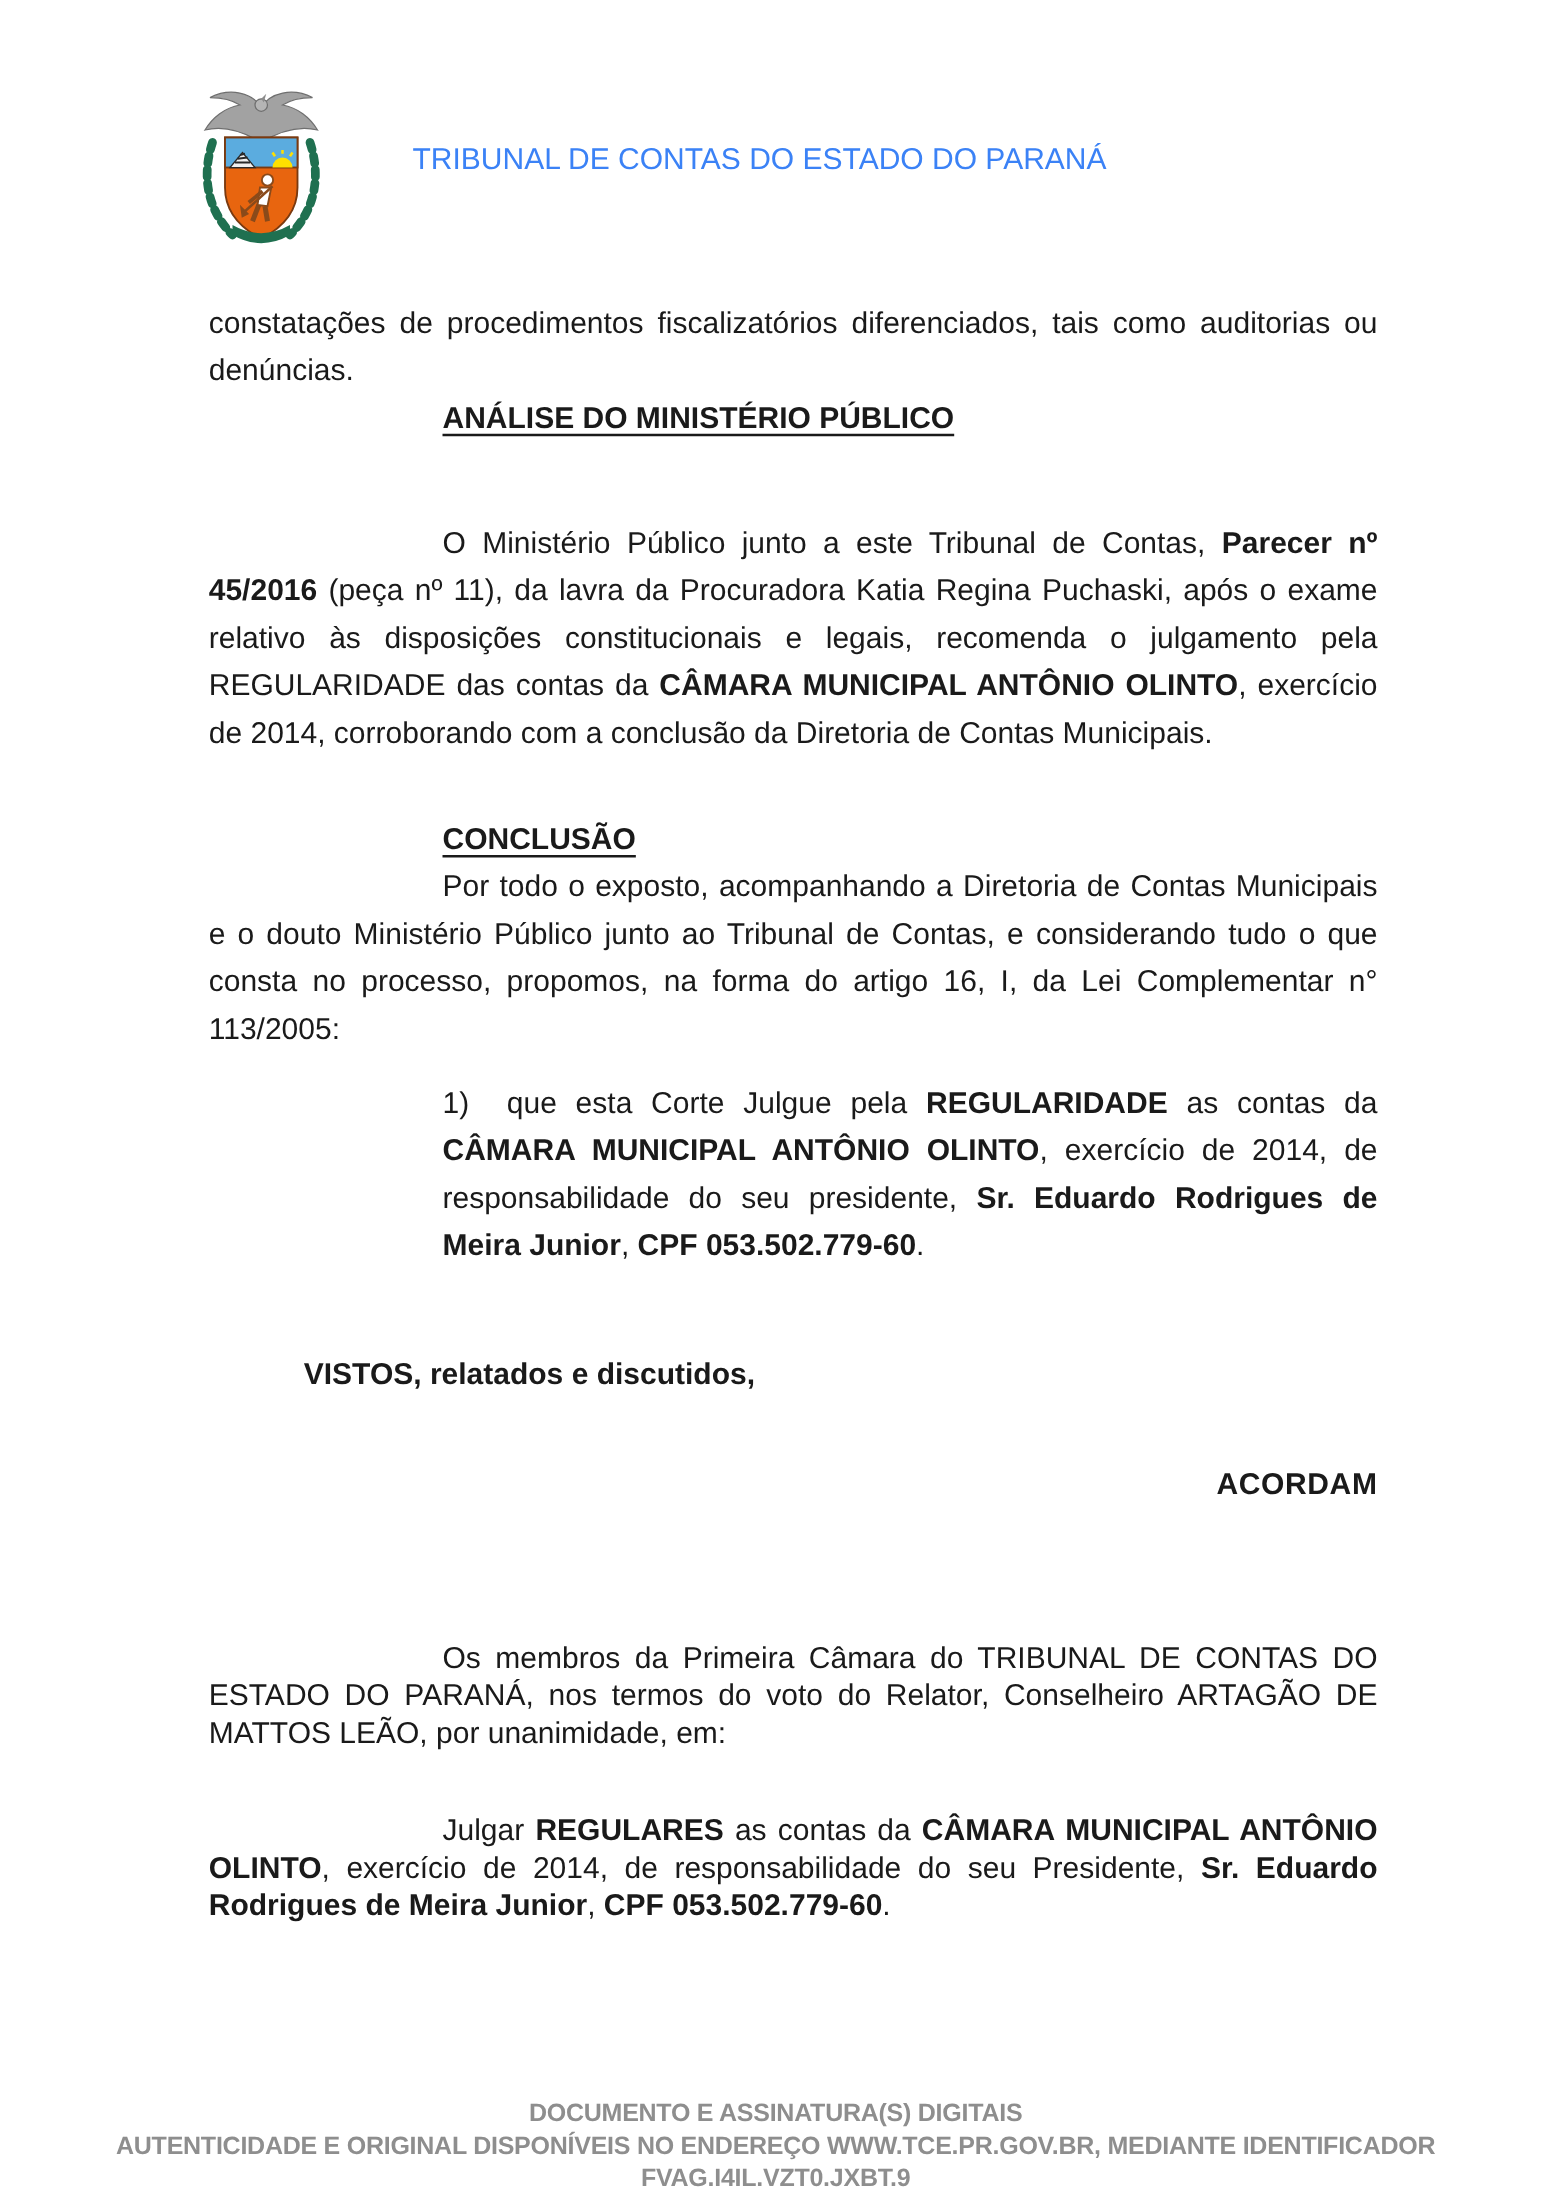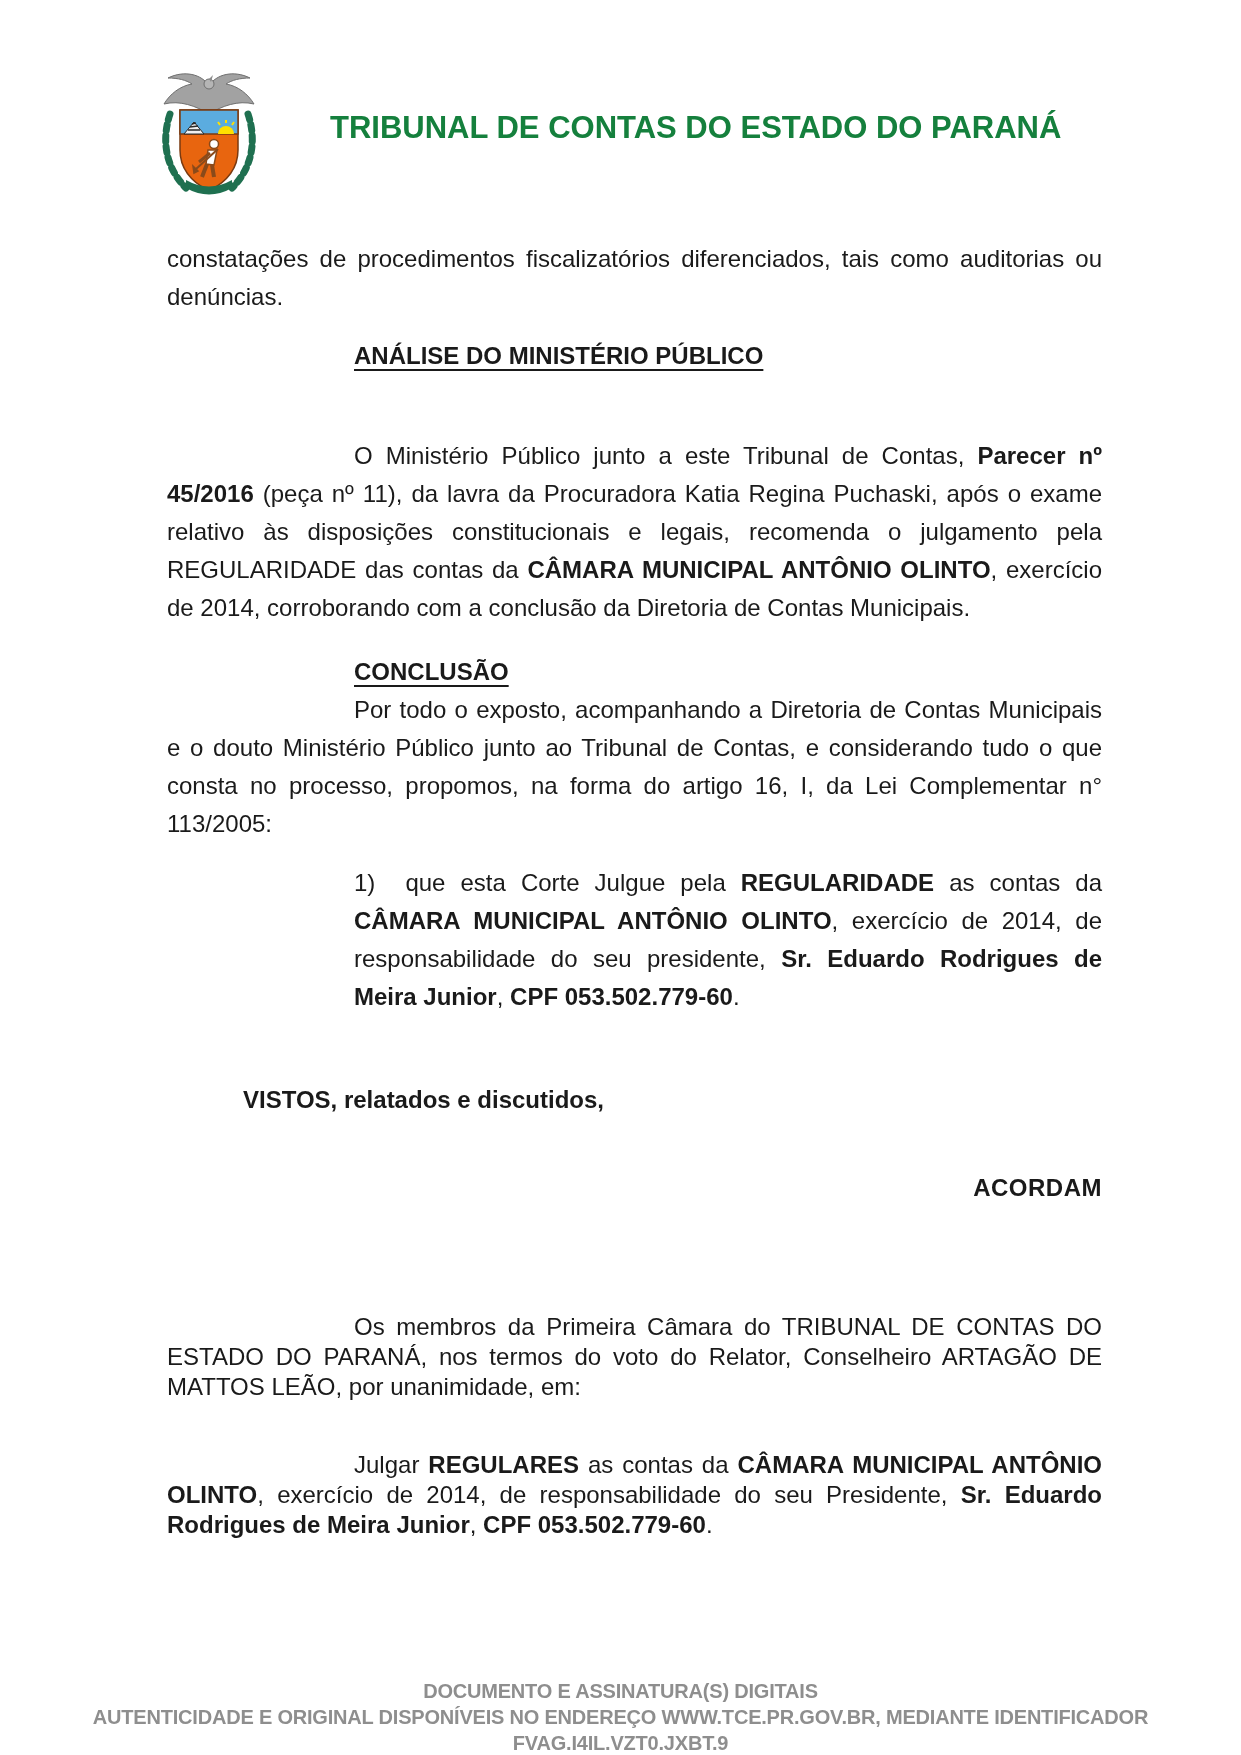--- a/index.html
+++ b/index.html
@@ -8,41 +8,41 @@
     width:1241px;height:1755px;
     background:#ffffff;
     font-family:"Liberation Sans","DejaVu Sans",sans-serif;
     color:#000;
     overflow:hidden;
   }
   
   .crest{position:absolute;left:150px;top:70px;width:118px;height:130px;}
   .page-title{
     position:absolute;left:330px;top:108px;
-    font-size:31px;font-weight:bold;line-height:40px;white-space:nowrap;
-    color:#15803d;
+    font-size:24px;font-weight:normal;line-height:40px;white-space:nowrap;
+    color:#3b82f6;
   }
   
   .doc-body{
     position:absolute;left:167px;top:0;width:935px;
     font-size:24px;color:#1a1a1a;
   }
   .blk{line-height:38px;}
   .bold{font-weight:bold;}
   .paragraph{text-align:justify;}
   .paragraph.indent{text-indent:187px;}
   .heading{font-weight:bold;text-decoration:underline;text-underline-offset:5px;margin-left:187px;}
   .list-item{margin-left:187px;text-align:justify;}
   .vistos{margin-left:76px;font-weight:bold;}
   .acordam{text-align:right;font-weight:bold;font-size:24px;line-height:42px;letter-spacing:0.5px;}
   .paragraph-tight{text-align:justify;text-indent:187px;line-height:30px;}
   .blk-0{margin-top:240px}
-  .blk-1{margin-top:21px}
+  .blk-1{}
   .blk-2{margin-top:62px}
-  .blk-3{margin-top:26px}
+  .blk-3{margin-top:47px}
   .blk-4{}
   .blk-5{margin-top:21px}
   .blk-6{margin-top:65px}
   .blk-7{margin-top:48px}
   .blk-8{margin-top:103px}
   .blk-9{margin-top:48px}
   
   .doc-footer{
     position:absolute;left:0;right:0;top:1678px;
     text-align:center;font-weight:bold;

